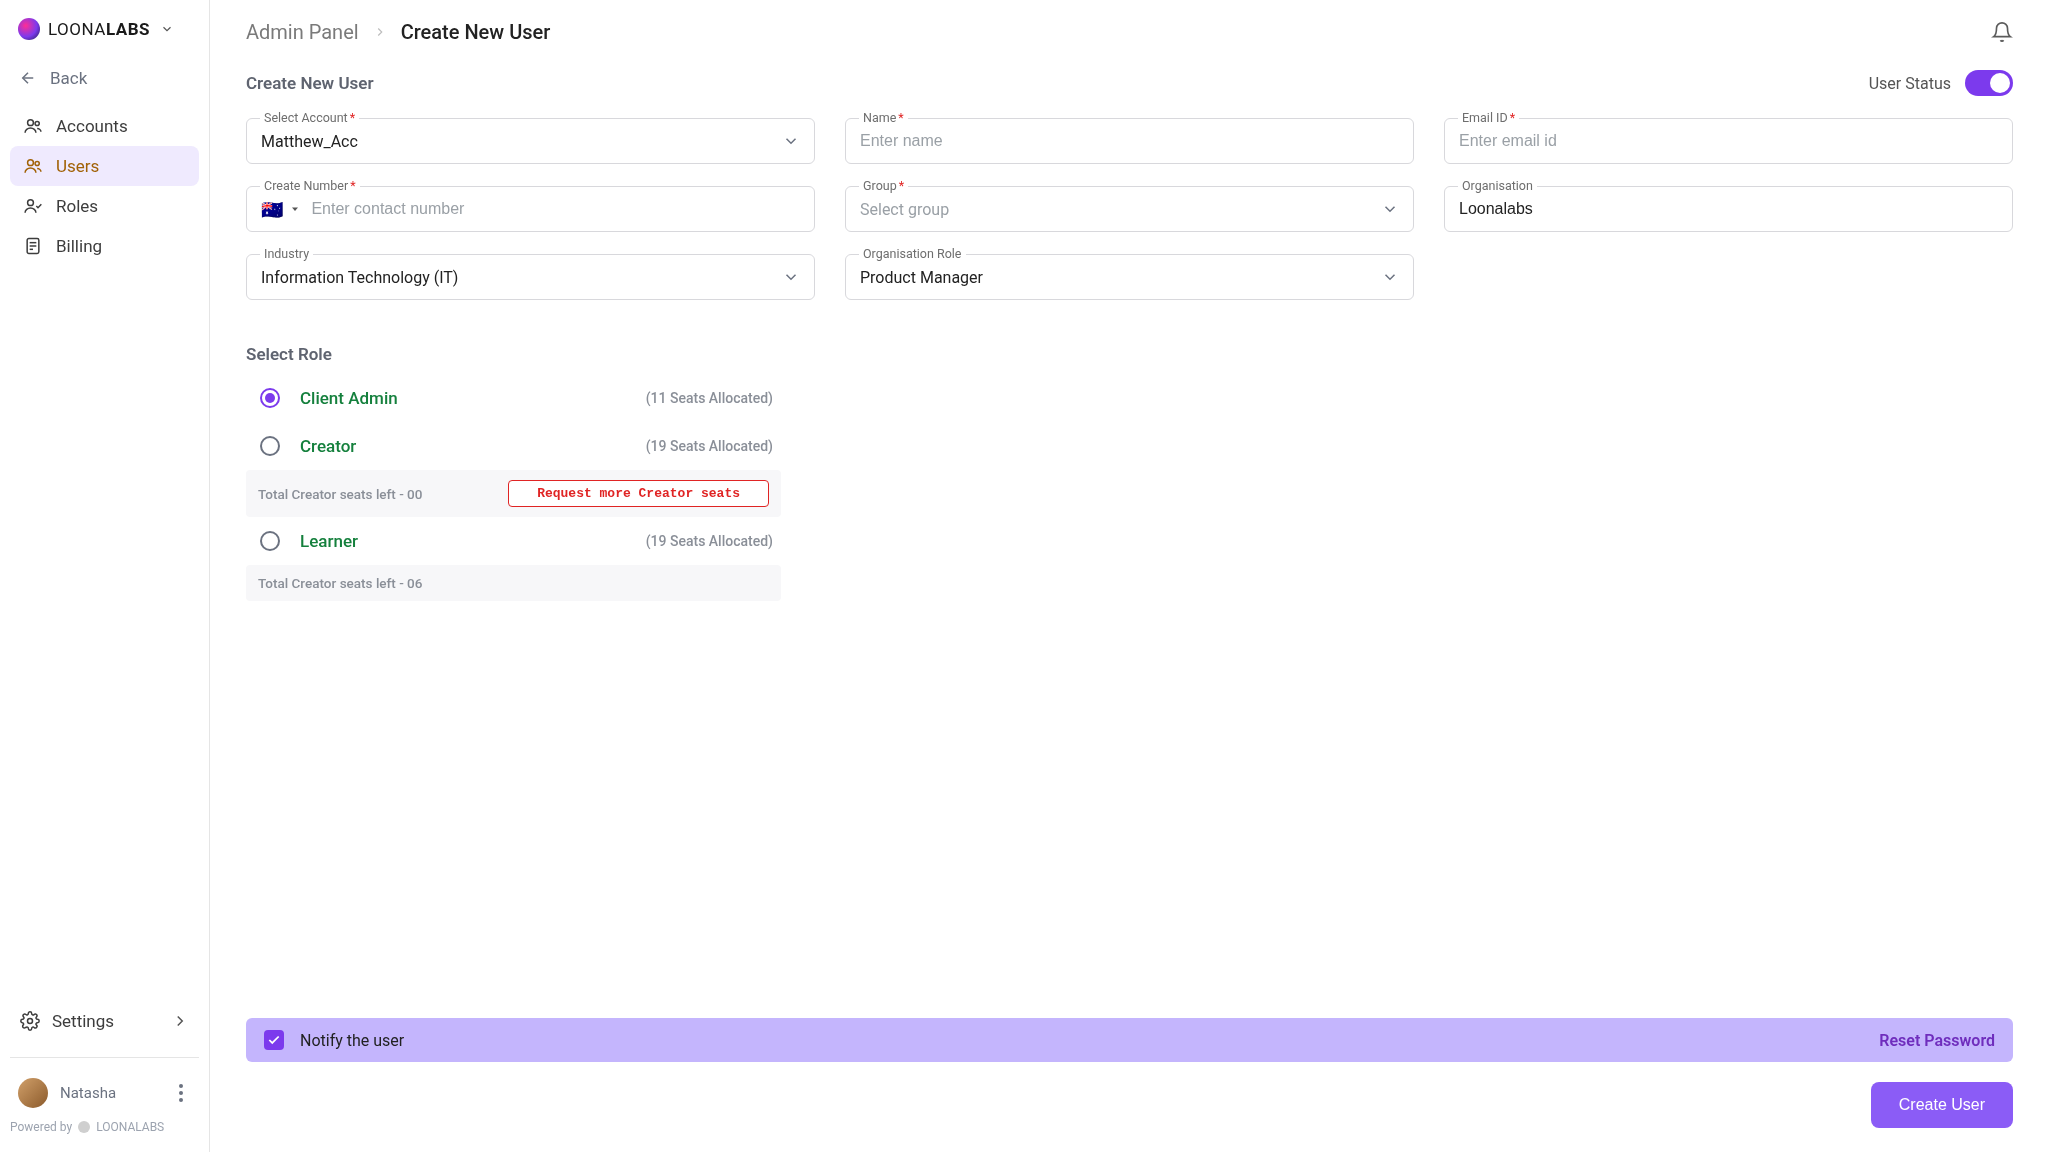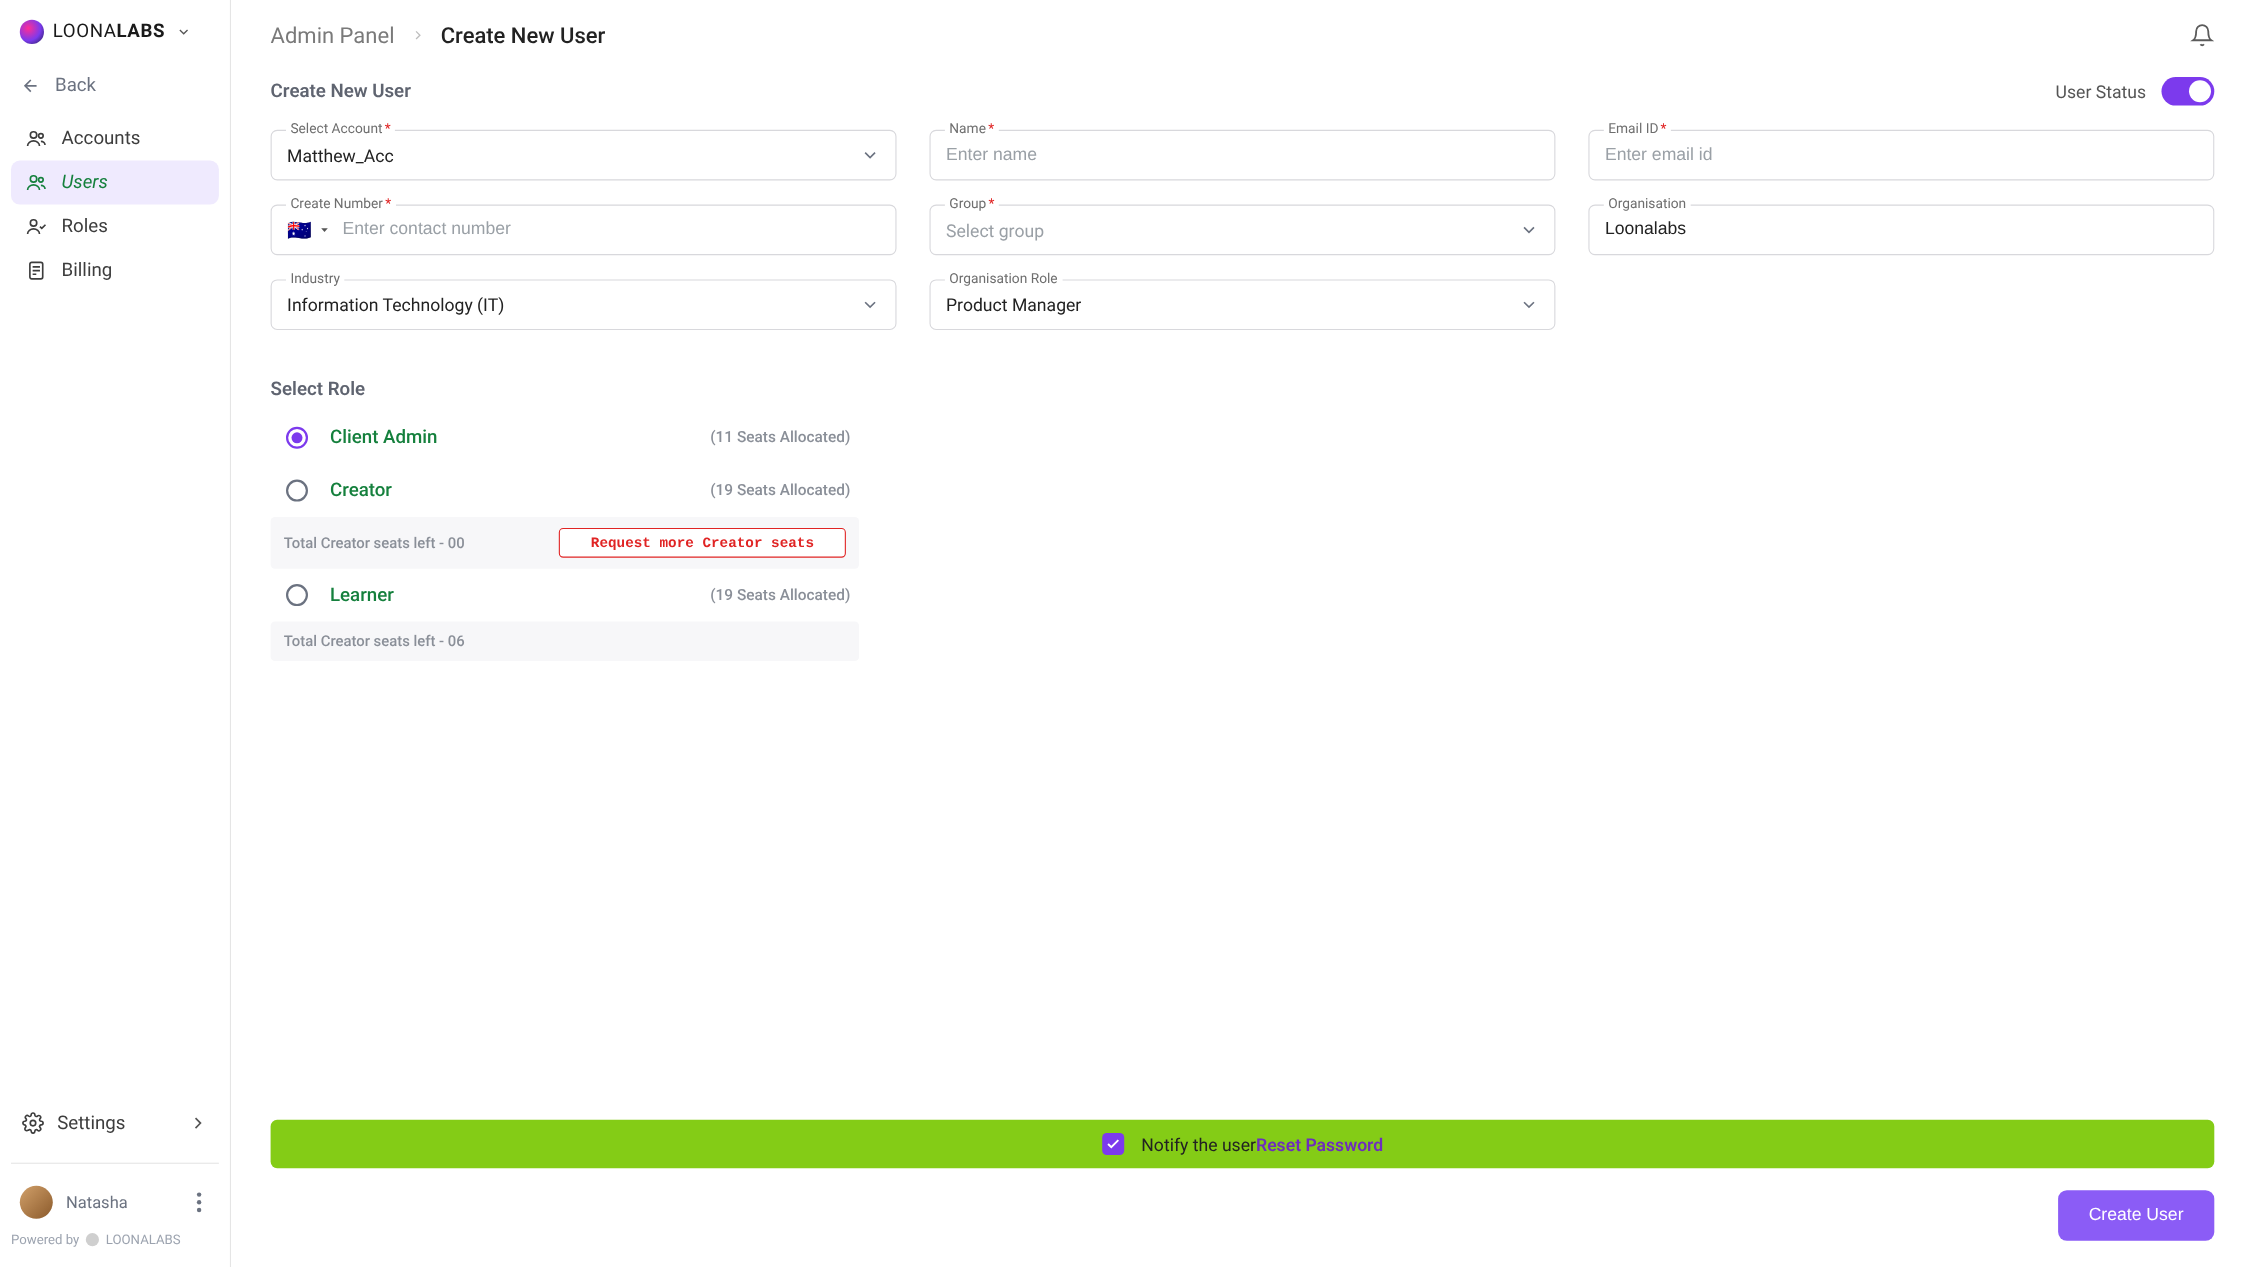--- a/index.html
+++ b/index.html
@@ -11,21 +11,21 @@
 .logo-mark { width: 22px; height: 22px; border-radius: 50%; background: radial-gradient(circle at 35% 35%, #ff2d95 0%, #7c3aed 55%, #1e1b4b 100%); }
 .logo-text { font-size: 17px; font-weight: 400; letter-spacing: .5px; color: #1a1a1a; }
 .logo-text b { font-weight: 700; }
 .logo-caret { margin-left: 2px; }
 
 .back-row { display: flex; align-items: center; gap: 12px; padding: 10px 18px 18px; color: #6b7280; cursor: pointer; font-size: 17px; }
 .back-row .icon { width: 20px; display:flex; justify-content:center; }
 
 .nav { padding: 0 10px; }
 .nav-item { display: flex; align-items: center; gap: 12px; padding: 10px 12px; border-radius: 8px; cursor: pointer; font-size: 17px; color: #3d3d3d; }
-.nav-item.active { background: #efeafe; color: #15803d; font-style: italic; }
+.nav-item.active { background: #efeafe; color: #a16207; }
 .nav-item .icon { width: 22px; display:flex; justify-content:center; }
 
 .spacer { flex: 1; }
 .settings-row { display: flex; align-items: center; justify-content: space-between; padding: 12px 20px; font-size: 17px; color: #3d3d3d; cursor: pointer; }
 .settings-row .left { display:flex; align-items:center; gap:12px; }
 
 .hr { border: none; border-top: 1px solid #e5e5e5; margin: 14px 10px; }
 
 .user-row { display: flex; align-items: center; justify-content: space-between; padding: 6px 18px 12px; }
 .user-left { display:flex; align-items:center; gap:12px; }
@@ -74,21 +74,21 @@
 .radio.selected { border-color:#7c3aed; }
 .radio.selected::after { content:""; width:10px; height:10px; border-radius:50%; background:#7c3aed; }
 .role-name { font-size:17px; font-weight:500; color:#15803d; }
 .role-seats { font-size:14px; color:#8a8f98; font-weight:500; }
 
 .role-note { background:#f7f7f9; border-radius:4px; padding:10px 12px; display:flex; align-items:center; justify-content:space-between; font-size:13.5px; color:#8a8f98; font-weight:500; }
 .req-more { border:1px solid #e02424; color:#e02424; background:#fff; border-radius:4px; padding:5px 28px; font-size:13px; font-weight:600; cursor:pointer;font-family:Liberation Mono, monospace; }
 
 
 .footer-bar { margin-top:auto; }
-.notify-bar { background:#84cc16; border-radius:6px; padding:12px 18px; display:flex; align-items:center; justify-content:center; }
+.notify-bar { background:#c4b5fd; border-radius:6px; padding:12px 18px; display:flex; align-items:center; justify-content:space-between; }
 .notify-left { display:flex; align-items:center; gap:16px; }
 .checkbox { width:20px; height:20px; border-radius:4px; background:#7c3aed; display:flex; align-items:center; justify-content:center; color:#fff; cursor:pointer; }
 .notify-label { font-size:16px; color:#222; }
 .reset-link { color:#6f2dbd; font-size:16px; font-weight:600; cursor:pointer; }
 
 .action-row { display:flex; justify-content:flex-end; margin-top:20px; }
 .primary-btn { background:#8b5cf6; color:#fff; border:none; border-radius:8px; padding:14px 28px; font-size:16px; font-weight:500; cursor:pointer; }
 
 svg { display:block; }
 </style>

